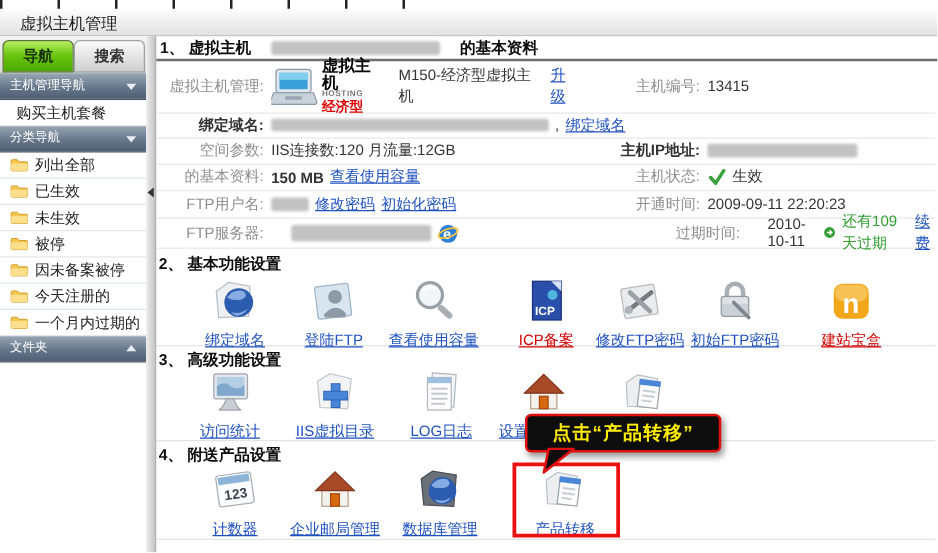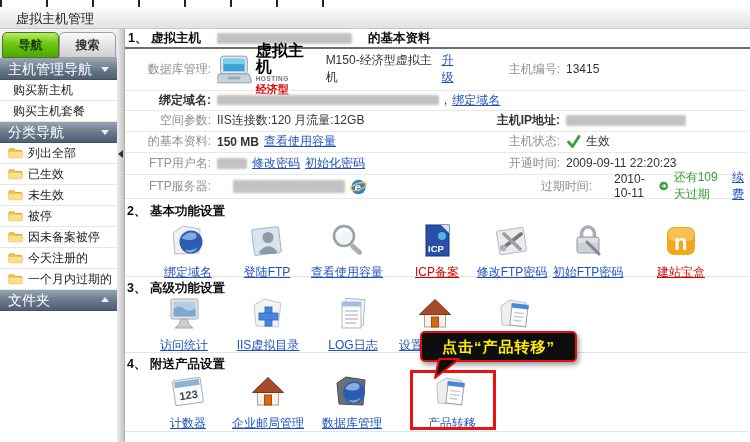--- a/index.html
+++ b/index.html
@@ -11,21 +11,21 @@
   .titlebar{position:absolute;left:0;top:7px;width:750px;height:21px;
     background:linear-gradient(#fdfdfd,#e2e2e2);border-bottom:1px solid #c6c6c6;}
   .titlebar span{position:absolute;left:16px;top:3px;font-size:13px;color:#1c1c1c;}
   
   .sidebar{position:absolute;left:0;top:29px;width:117px;height:413px;background:#fff;}
   .side-tabs{position:relative;height:29px;background:linear-gradient(#f3f3f3,#d9d9d9);border-bottom:1px solid #9aa4ae;}
   .tab{position:absolute;top:3px;height:24px;line-height:24px;text-align:center;font-weight:bold;font-size:12px;
     border-radius:5px 5px 0 0;cursor:pointer;}
   .tab.green{left:2px;width:55px;background:linear-gradient(#b8ee62,#6cc610 45%,#4ca800);border:1px solid #55702a;color:#16300a;}
   .tab.gray{left:59px;width:55px;background:linear-gradient(#fafafa,#cfcfcf);border:1px solid #9aa2aa;color:#333;}
-  .shead{position:relative;height:20px;line-height:20px;padding-left:8px;color:#fff;font-size:14px;
+  .shead{position:relative;height:20px;line-height:20px;padding-left:8px;color:#fff;font-size:10px;
     background:linear-gradient(#97a5b2,#66778a 55%,#505f74);border-bottom:1px solid #42525e;cursor:pointer;}
   .tri-dn{position:absolute;right:8px;top:8px;width:0;height:0;border-left:4.5px solid transparent;border-right:4.5px solid transparent;border-top:5px solid #e8eef4;}
   .tri-up{position:absolute;right:8px;top:7px;width:0;height:0;border-left:4.5px solid transparent;border-right:4.5px solid transparent;border-bottom:5px solid #e8eef4;}
   .sitem{height:20px;line-height:20px;padding-left:13px;border-bottom:1px solid #e3e7eb;color:#222;cursor:pointer;}
   .citem{display:flex;align-items:center;height:20px;border-bottom:1px solid #e3e7eb;padding-left:8px;color:#222;cursor:pointer;}
   .citem svg{margin-right:5px;flex:none;}
   .vdiv{position:absolute;left:117px;top:29px;width:7px;height:413px;background:linear-gradient(90deg,#ededed,#c4c4c4);border-right:1px solid #b0b0b0;}
   .vdiv .arr{position:absolute;left:1px;top:121px;width:0;height:0;border-top:4px solid transparent;border-bottom:4px solid transparent;border-right:5px solid #333;}
   
   .s1line{position:absolute;left:125px;top:30px;width:623px;height:17px;border-bottom:2px solid #6e6e6e;
@@ -37,21 +37,21 @@
   .c3{width:102px;text-align:right;padding-right:6px;flex:none;box-sizing:border-box;}
   .c4{flex:1;display:flex;align-items:center;gap:5px;}
   .lb{color:#8f8f8f;}
   .lbb{color:#333;font-weight:bold;}
   .lk{color:#1f52c0;text-decoration:underline;cursor:pointer;}
   .lkr{color:#d40000;text-decoration:underline;cursor:pointer;}
   .grn{color:#2f9e2f;}
   .bold{font-weight:bold;}
   .logo{display:flex;align-items:center;gap:3px;margin-right:5px;}
   .logotxt{line-height:1;}
-  .logotxt .l1{font-size:16px;font-weight:bold;color:#000;}
+  .logotxt .l1{font-size:13px;font-weight:bold;color:#000;}
   .logotxt .l2{font-size:6.5px;font-weight:bold;color:#777;letter-spacing:.5px;margin-top:1px;}
   .logotxt .l3{font-size:11px;font-weight:bold;color:#e00000;margin-top:1px;}
   
   .stitle{position:absolute;left:127px;font-weight:bold;font-size:12.5px;color:#0d0d0d;}
   .hline{position:absolute;left:125px;width:623px;border-top:1px solid #e4e4e4;}
   .cell{position:absolute;width:88px;text-align:center;cursor:pointer;z-index:1;}
   .cell svg{display:block;margin:0 auto;}
   .cell .flabel{display:inline-block;margin-top:3px;font-size:12px;}
   
   .redbox{position:absolute;left:410px;top:370px;width:80px;height:54px;border:3px solid #ee1010;z-index:5;}
@@ -83,21 +83,20 @@
 
   <div class="sidebar">
     <div class="side-tabs">
       <div class="tab green">导航</div>
       <div class="tab gray">搜索</div>
     </div>
     <div class="shead">
       <span>主机管理导航</span>
       <span class="tri-dn"></span>
     </div>
-    <div class="sitem">购买新主机</div>
     <div class="sitem">购买主机套餐</div>
     <div class="shead">
       <span>分类导航</span>
       <span class="tri-dn"></span>
     </div>
     <div class="citem">
       <svg width="15" height="12" viewBox="0 0 16 12">
           <path d="M1 2.5Q1 1.5 2 1.5h4.2l1.6 1.8H14q1 0 1 1V10q0 1-1 1H2Q1 11 1 10Z" fill="#f6c64e" stroke="#cf9722" stroke-width=".8"></path>
           <path d="M1 4.8H15V10q0 1-1 1H2Q1 11 1 10Z" fill="#fbdf8d"></path>
         </svg>
@@ -155,21 +154,21 @@
     <span class="arr"></span>
   </div>
 
   <div class="s1line">
     <span>1、 虚拟主机</span>
     <span class="blur" style="width:135px"></span>
     <span>的基本资料</span>
   </div>
 
   <div class="row" style="top:48px;height:42px;">
-    <span class="c1 lb">数据库管理:</span>
+    <span class="c1 lb">虚拟主机管理:</span>
     <span class="c2">
       <span class="logo">
         <svg width="38" height="33" viewBox="0 0 40 34">
           <rect x="4" y="2" width="30" height="20" rx="3" fill="#dfe6ec" stroke="#8a98a6"></rect>
           <rect x="7" y="5" width="24" height="14" fill="#3aa0d8"></rect>
           <rect x="7" y="5" width="24" height="6" fill="#7fd0f0"></rect>
           <path d="M2 22h34l3 8a2 2 0 0 1-2 2H1a2 2 0 0 1-2-2z" fill="#c8d2da" stroke="#8a98a6"></path>
           <rect x="12" y="25" width="14" height="3" fill="#98a6b2"></rect>
         </svg>
         <span class="logotxt">

